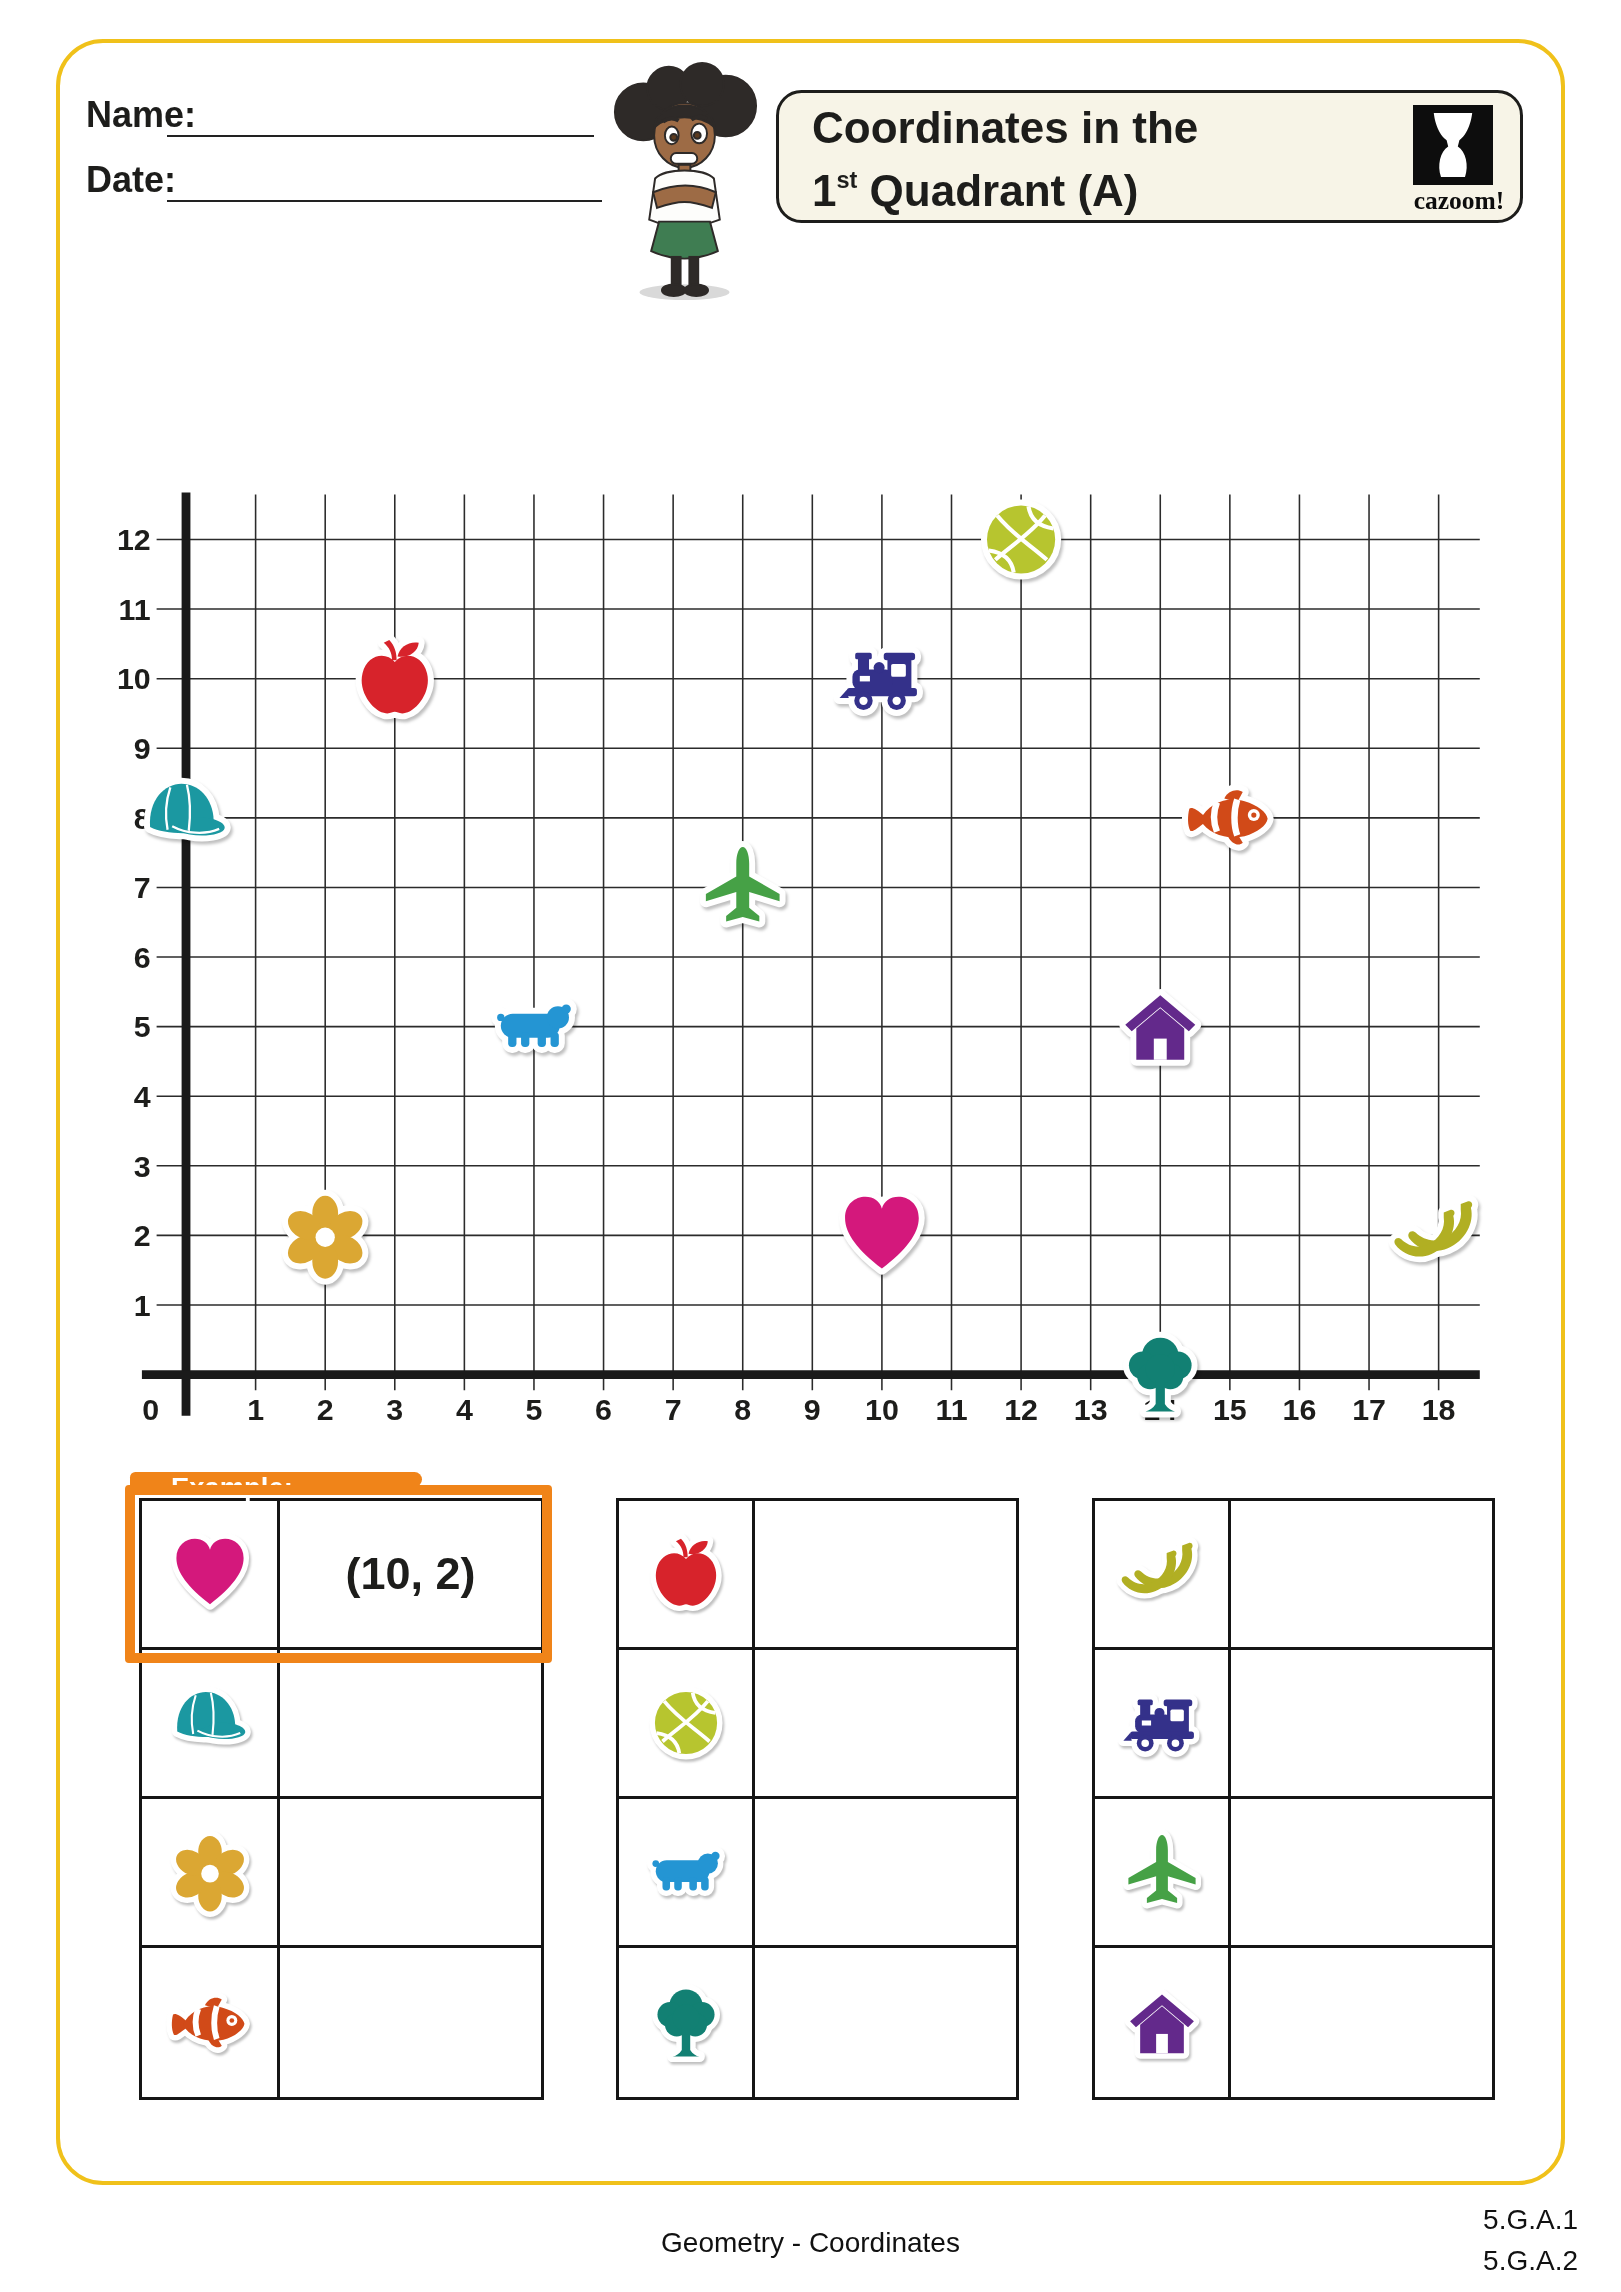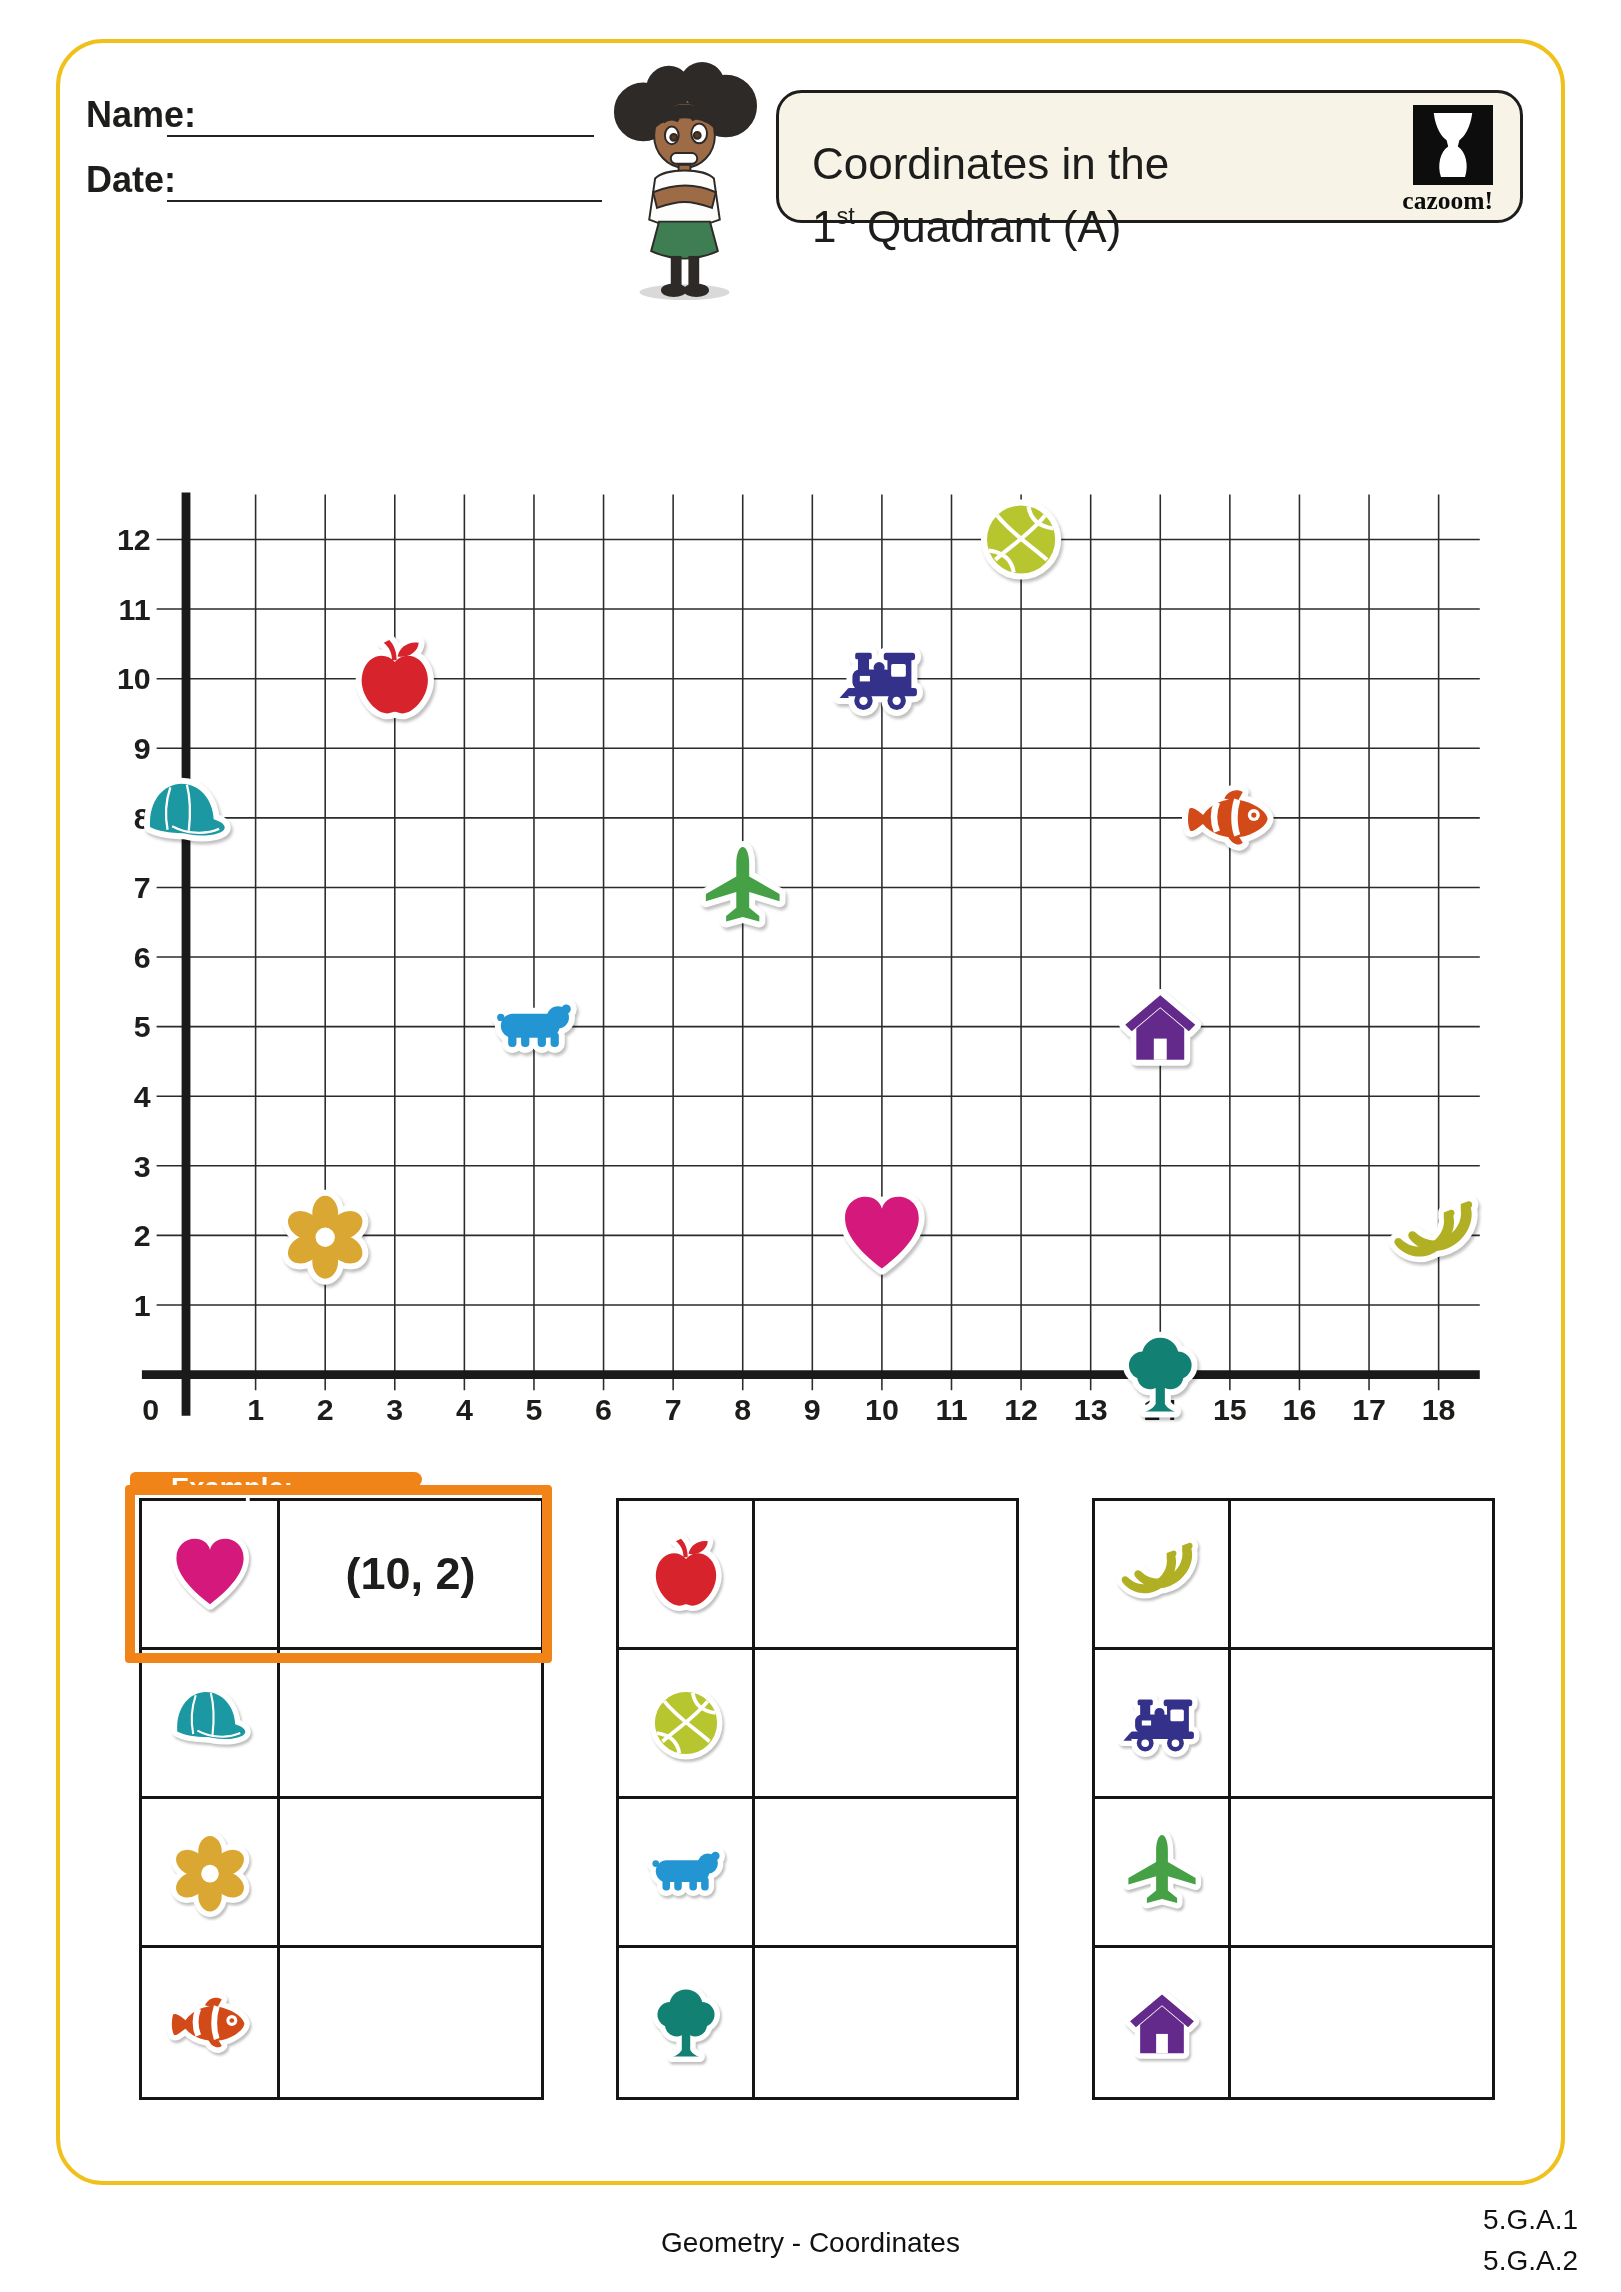--- a/index.html
+++ b/index.html
@@ -7,24 +7,24 @@
         font-family:"Liberation Sans",sans-serif;overflow:hidden;}
   .border-frame{position:absolute;left:56px;top:39px;width:1509px;height:2146px;
         border:4.9px solid #F0C11A;border-radius:47px;box-sizing:border-box;}
 
   
   .field-label{position:absolute;font-size:36px;font-weight:700;color:#1d1d1b;}
   .write-line{position:absolute;border-top:2.9px solid #222;}
   .girl{position:absolute;left:602px;top:57px;}
   .title-box{position:absolute;left:776px;top:90px;width:747px;height:133px;background:#F7F4E7;
         border:3.9px solid #1d1d1b;border-radius:25.5px;box-sizing:border-box;}
-  .title-text{position:absolute;left:33px;top:7.8px;font-size:44px;font-weight:400;color:#1d1d1b;
-        line-height:53px;white-space:nowrap;margin-top:36px;}
+  .title-text{position:absolute;left:33px;top:7.8px;font-size:44px;font-weight:700;color:#1d1d1b;
+        line-height:53px;white-space:nowrap;}
   .title-text sup{font-size:23.5px;vertical-align:17.6px;}
-  .logo{position:absolute;right:15.7px;top:11.8px;width:102px;text-align:left;}
+  .logo{position:absolute;right:15.7px;top:11.8px;width:102px;text-align:right;}
   .logo-box{width:80px;height:80px;background:#0d0d0d;margin:0 auto;}
   .logo-text{font-family:"Liberation Serif",serif;font-weight:700;font-size:25.5px;color:#0d0d0d;margin-top:1px;}
 
   
   .section-text{position:absolute;left:86px;top:312px;width:1353px;
         font-family:"Liberation Serif",serif;font-style:italic;font-size:31px;color:#101010;line-height:1.42;}
   .section-text sup{font-size:17.6px;}
   .section-label{font-weight:700;}
 
   

